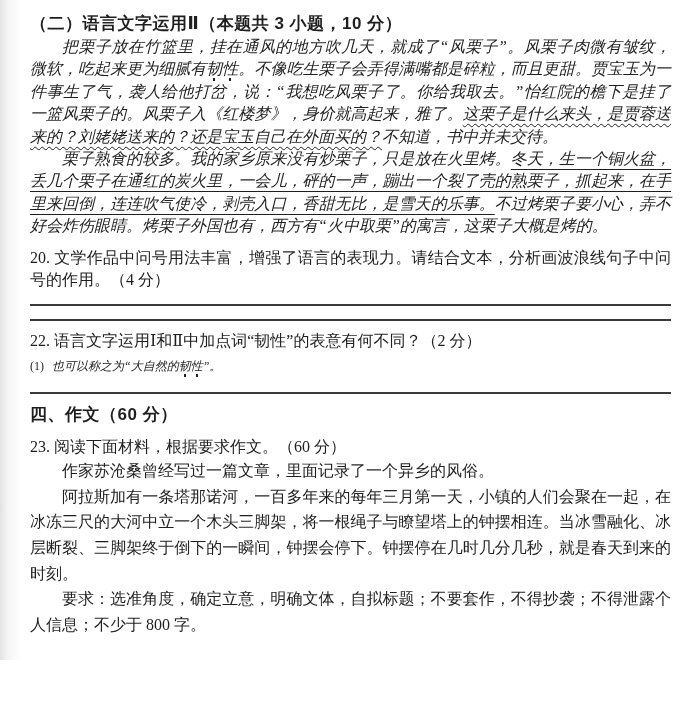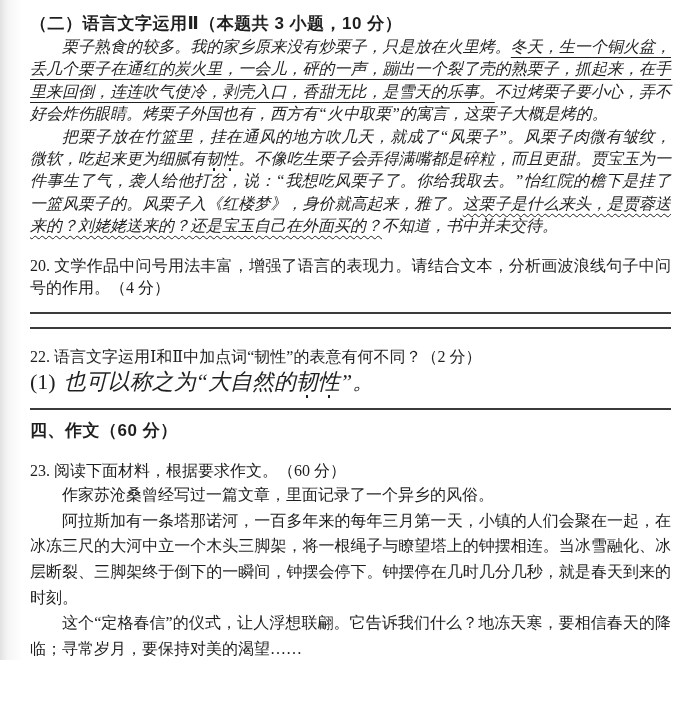--- a/index.html
+++ b/index.html
@@ -25,24 +25,24 @@
     font-size: 16px;
     line-height: 22.4px;
     text-align: justify;
     text-indent: 2em;
     font-style: italic; 
   }
   .question {
     font-size: 16px;
     line-height: 22.4px;
     text-align: justify;
-    margin-top: 17px;
+    margin-top: 9px;
   }
   .subitem {
-    font-size: 22px;
+    font-size: 12px;
     line-height: 26px;
     font-style: italic;
   }
   .subitem .label { font-style: normal; margin-right: 8px; }
   .material {
     font-size: 16px;
     line-height: 25.6px;
     text-align: justify;
     text-indent: 2em;
   }
@@ -71,23 +71,23 @@
     margin: 13px 0 9px 0;
   }
 </style>
 </head>
 <body>
 
 <div class="page">
 
   <h2 class="sec-head">（二）语言文字运用Ⅱ（本题共 3 小题，10 分）</h2>
 
+  <p class="passage"><span>把栗子放在竹篮里，挂在通风的地方吹几天，就成了“风栗子”。风栗子肉微有皱纹，微软，吃起来更为细腻有</span><span class="em-dots">韧性</span><span>。不像吃生栗子会弄得满嘴都是碎粒，而且更甜。贾宝玉为一件事生了气，袭人给他打岔，说：“我想吃风栗子了。你给我取去。”怡红院的檐下是挂了一篮风栗子的。风栗子入《红楼梦》，身价就高起来，雅了。</span><span class="wavy">这栗子是什么来头，是贾蓉送来的？刘姥姥送来的？还是宝玉自己在外面买的？</span><span>不知道，书中并未交待。</span></p>
+
   <p class="passage"><span>栗子熟食的较多。我的家乡原来没有炒栗子，只是放在火里烤。</span><span class="hline">冬天，生一个铜火盆，丢几个栗子在通红的炭火里，一会儿，砰的一声，蹦出一个裂了壳的熟栗子，抓起来，在手里来回倒，连连吹气使冷，剥壳入口，香甜无比，是雪天的乐事。</span><span>不过烤栗子要小心，弄不好会炸伤眼睛。烤栗子外国也有，西方有“火中取栗”的寓言，这栗子大概是烤的。</span></p>
-
-  <p class="passage"><span>把栗子放在竹篮里，挂在通风的地方吹几天，就成了“风栗子”。风栗子肉微有皱纹，微软，吃起来更为细腻有</span><span class="em-dots">韧性</span><span>。不像吃生栗子会弄得满嘴都是碎粒，而且更甜。贾宝玉为一件事生了气，袭人给他打岔，说：“我想吃风栗子了。你给我取去。”怡红院的檐下是挂了一篮风栗子的。风栗子入《红楼梦》，身价就高起来，雅了。</span><span class="wavy">这栗子是什么来头，是贾蓉送来的？刘姥姥送来的？还是宝玉自己在外面买的？</span><span>不知道，书中并未交待。</span></p>
 
   <p class="question">20. 文学作品中问号用法丰富，增强了语言的表现力。请结合文本，分析画波浪线句子中问号的作用。（4 分）</p>
 
   <hr class="divider">
 
 
   <hr class="divider">
 
   <p class="question">22. 语言文字运用Ⅰ和Ⅱ中加点词“韧性”的表意有何不同？（2 分）</p>
 
@@ -95,16 +95,15 @@
 
 
   <hr class="divider">
 
   <h2 class="sec-head">四、作文（60 分）</h2>
 
   <p class="question">23. 阅读下面材料，根据要求作文。（60 分）</p>
 
   <p class="material">作家苏沧桑曾经写过一篇文章，里面记录了一个异乡的风俗。</p>
   <p class="material">阿拉斯加有一条塔那诺河，一百多年来的每年三月第一天，小镇的人们会聚在一起，在冰冻三尺的大河中立一个木头三脚架，将一根绳子与瞭望塔上的钟摆相连。当冰雪融化、冰层断裂、三脚架终于倒下的一瞬间，钟摆会停下。钟摆停在几时几分几秒，就是春天到来的时刻。</p>
-  <p class="material">这个“定格春信”的仪式，让人浮想联翩。它告诉我们什么？地冻天寒，要相信春天的降临；寻常岁月，要保持对美的渴望……</p>
   <p class="material">要求：选准角度，确定立意，明确文体，自拟标题；不要套作，不得抄袭；不得泄露个人信息；不少于 800 字。</p>
 
 </div>
 
 </body></html>

